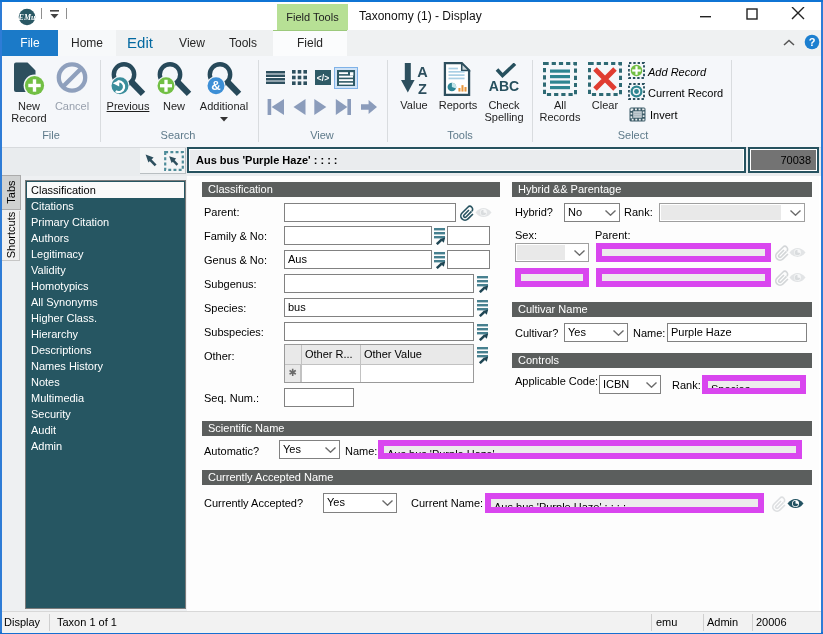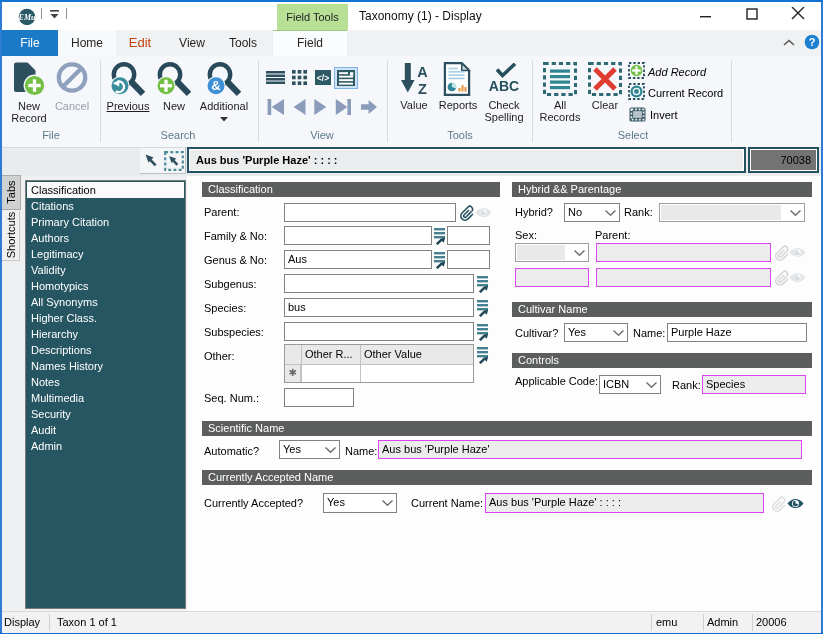--- a/index.html
+++ b/index.html
@@ -2,21 +2,21 @@
 <html><head>
 <meta charset="utf-8">
 <style>
   html,body{margin:0;padding:0;}
   body{width:823px;height:634px;position:relative;overflow:hidden;
        font-family:"Liberation Sans",sans-serif;font-size:11px;background:#fff;}
   .abs{position:absolute;}
   .lbl{position:absolute;font-size:11px;color:#000;white-space:nowrap;}
   .inp{position:absolute;box-sizing:border-box;background:#fff;border:1px solid #818181;
        font-size:11px;color:#000;padding:2px 0 0 3px;white-space:nowrap;overflow:hidden;}
-  .dis{background:#ececec;border:1px solid #d946ef;}
+  .dis{background:#ececec;border:6px solid #d946ef;}
   .hdr{position:absolute;box-sizing:border-box;height:15px;background:#5b5e5d;color:#fff;
        font-size:11px;line-height:15px;padding-left:6px;white-space:nowrap;}
   .chev{position:absolute;right:3px;top:6px;}
   .sbrow{height:16px;line-height:16px;color:#fff;padding-left:4px;font-size:11px;white-space:nowrap;}
   .glabel{position:absolute;font-size:11px;color:#5e7a8a;text-align:center;}
   .ilabel{position:absolute;font-size:11px;line-height:12px;color:#1e1e1e;text-align:center;white-space:nowrap;}
   .sep{position:absolute;width:1px;background:#d9dcdf;top:60px;height:82px;}
 </style>
 </head>
 <body>
@@ -52,21 +52,21 @@
   <svg class="abs" style="left:789px;top:5px;" width="14" height="13" viewBox="0 0 14 13">
     <path d="M1 0 L13 12 M13 0 L1 12" stroke="#222" stroke-width="1.4"></path>
   </svg>
 </div>
 
 <div class="abs" style="left:2px;top:30px;width:819px;height:26px;background:#eff1f2;">
   <div class="abs" style="left:0;top:0;width:56px;height:26px;background:#1b7ac8;color:#fff;
        text-align:center;line-height:26px;font-size:12px;">File</div>
   <div class="abs" style="left:56px;top:0;width:58px;height:26px;background:#f7f9fa;color:#262626;
        text-align:center;line-height:26px;font-size:12px;">Home</div>
-  <div class="abs" style="left:114px;top:0;width:46px;left:115px;color:#c2410c;text-align:center;line-height:26px;font-size:13px;">Edit</div>
+  <div class="abs" style="left:114px;top:0;width:46px;left:115px;color:#0369a1;text-align:center;line-height:26px;font-size:15px;">Edit</div>
   <div class="abs" style="left:165px;top:0;width:50px;color:#262626;text-align:center;line-height:26px;font-size:12px;">View</div>
   <div class="abs" style="left:217px;top:0;width:48px;color:#262626;text-align:center;line-height:26px;font-size:12px;">Tools</div>
   <div class="abs" style="left:271px;top:0;width:74px;height:26px;background:#fbfcfd;color:#262626;
        border-top:1px solid #9cc97c;text-align:center;line-height:25px;font-size:12px;">Field</div>
 
   <svg class="abs" style="left:781px;top:9px;" width="12" height="8" viewBox="0 0 12 8">
     <path d="M1 6 L6 1.5 L11 6" stroke="#555" stroke-width="1.5" fill="none"></path>
   </svg>
   <svg class="abs" style="left:802px;top:4px;" width="16" height="16" viewBox="0 0 16 16">
     <circle cx="8" cy="8" r="7.3" fill="#1c7fd0"></circle>

